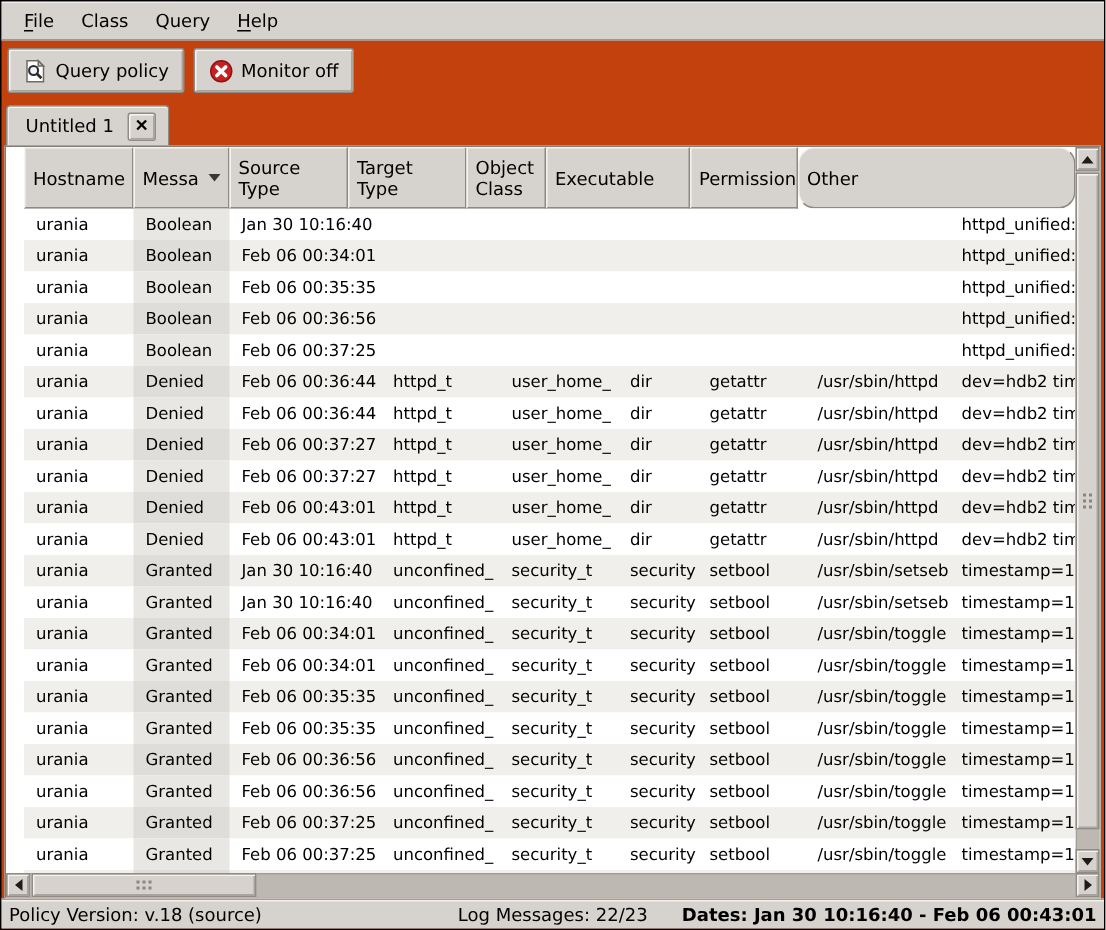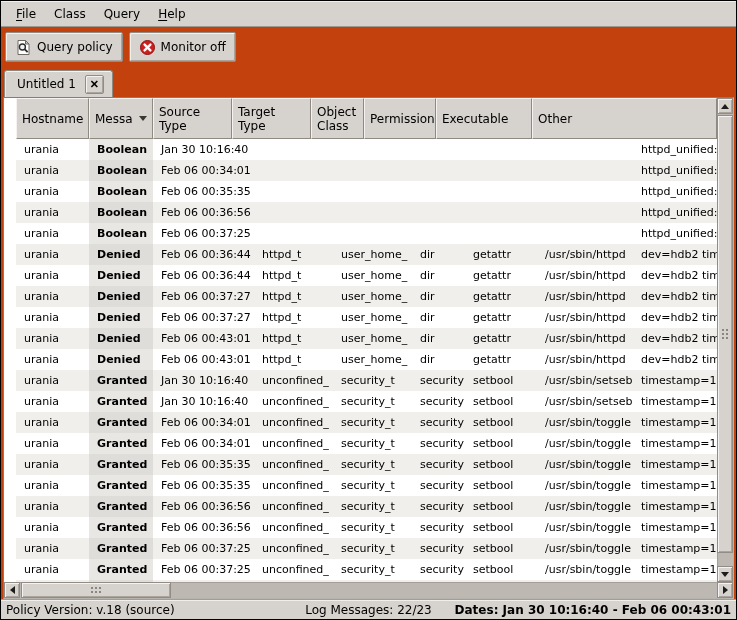--- a/index.html
+++ b/index.html
@@ -40,21 +40,21 @@
         border-right:1px solid #8e8981; border-bottom:1px solid #8e8981;
         font-size:12px; line-height:14px; overflow:hidden; cursor:default; }
   .thlbl { white-space:pre-line; }
   .sortarrow { width:0; height:0; border:4px solid transparent; border-top:5px solid #3a3733;
                border-bottom:none; margin-left:6px; flex:none; }
   .tbody { height:443px; overflow:hidden; background:#fff; }
   .tr { display:flex; height:21px; background:#fff; }
   .tr.alt { background:#f0efec; }
   .td { height:21px; line-height:21px; padding:0 4px 0 8px; font-size:11px;
         white-space:nowrap; overflow:hidden; flex:none; }
-  .tr .td.sorted { background:#e9e7e4;font-weight:bold; }
+  .tr .td.sorted { background:#e9e7e4; }
   .tr.alt .td.sorted { background:#dfddd9; }
 
   
   .vscroll { position:absolute; top:0; right:0; bottom:16px; width:16px; background:#bdb8b1;
              box-shadow:inset 1px 0 0 #a39e97; display:flex; flex-direction:column; }
   .hscroll { position:absolute; left:0; right:0; bottom:0; height:16px; background:#bdb8b1;
              box-shadow:inset 0 1px 0 #a39e97; display:flex; }
   .sb-btn { flex:none; width:16px; height:16px; background:#d6d2cd; border:1px solid #918c85;
             box-shadow:inset 1px 1px 0 #f4f3f1, inset -1px -1px 0 #aaa49d;
             display:flex; align-items:center; justify-content:center; cursor:default; }
@@ -143,27 +143,27 @@
 Type</span>
           </div>
           <div class="th" style="width: 79px;">
             <span class="thlbl">Target
 Type</span>
           </div>
           <div class="th" style="width: 53px;">
             <span class="thlbl">Object
 Class</span>
           </div>
+          <div class="th" style="width: 96px;">
+            <span class="thlbl">Executable</span>
+          </div>
           <div class="th" style="width: 72px;">
             <span class="thlbl">Permission</span>
           </div>
-          <div class="th" style="width: 96px;">
-            <span class="thlbl">Executable</span>
-          </div>
-          <div class="th" style="flex: 1 1 96px;">
+          <div class="th" style="flex: 1 1 96px; border-radius: 11px;">
             <span class="thlbl">Other</span>
           </div>
         </div>
       <div class="tbody">
           <div class="tr">
             <div class="td col-hostname" style="width: 73px;">urania</div>
             <div class="td col-message sorted" style="width: 64px;">Boolean</div>
             <div class="td col-date" style="width: 101px;">Jan 30 10:16:40</div>
             <div class="td col-source_type" style="width: 79px;"></div>
             <div class="td col-target_type" style="width: 79px;"></div>

